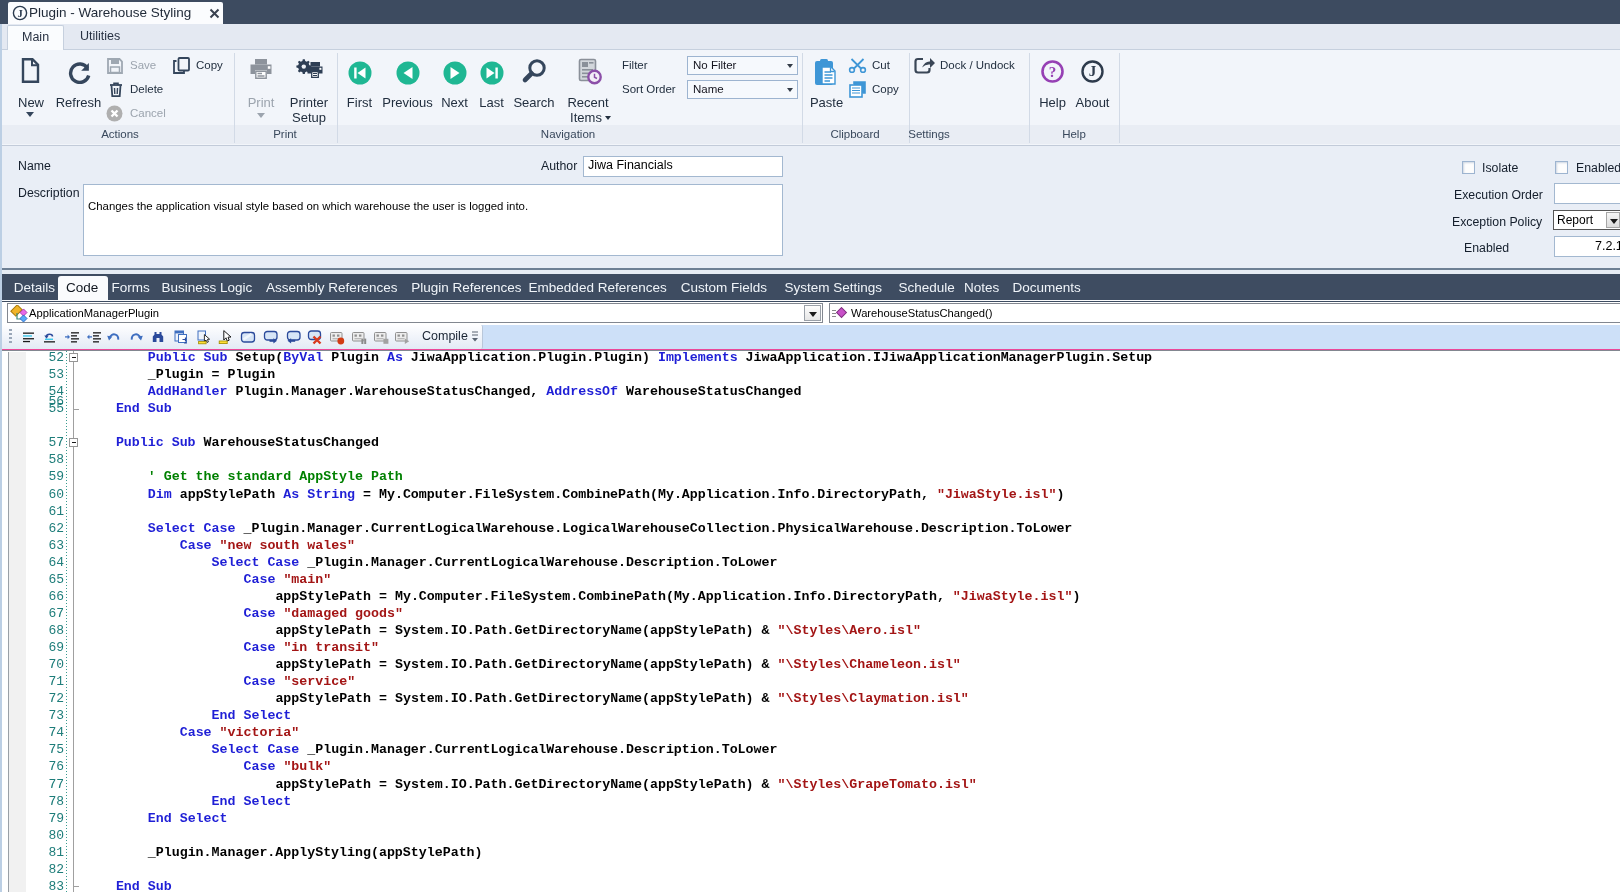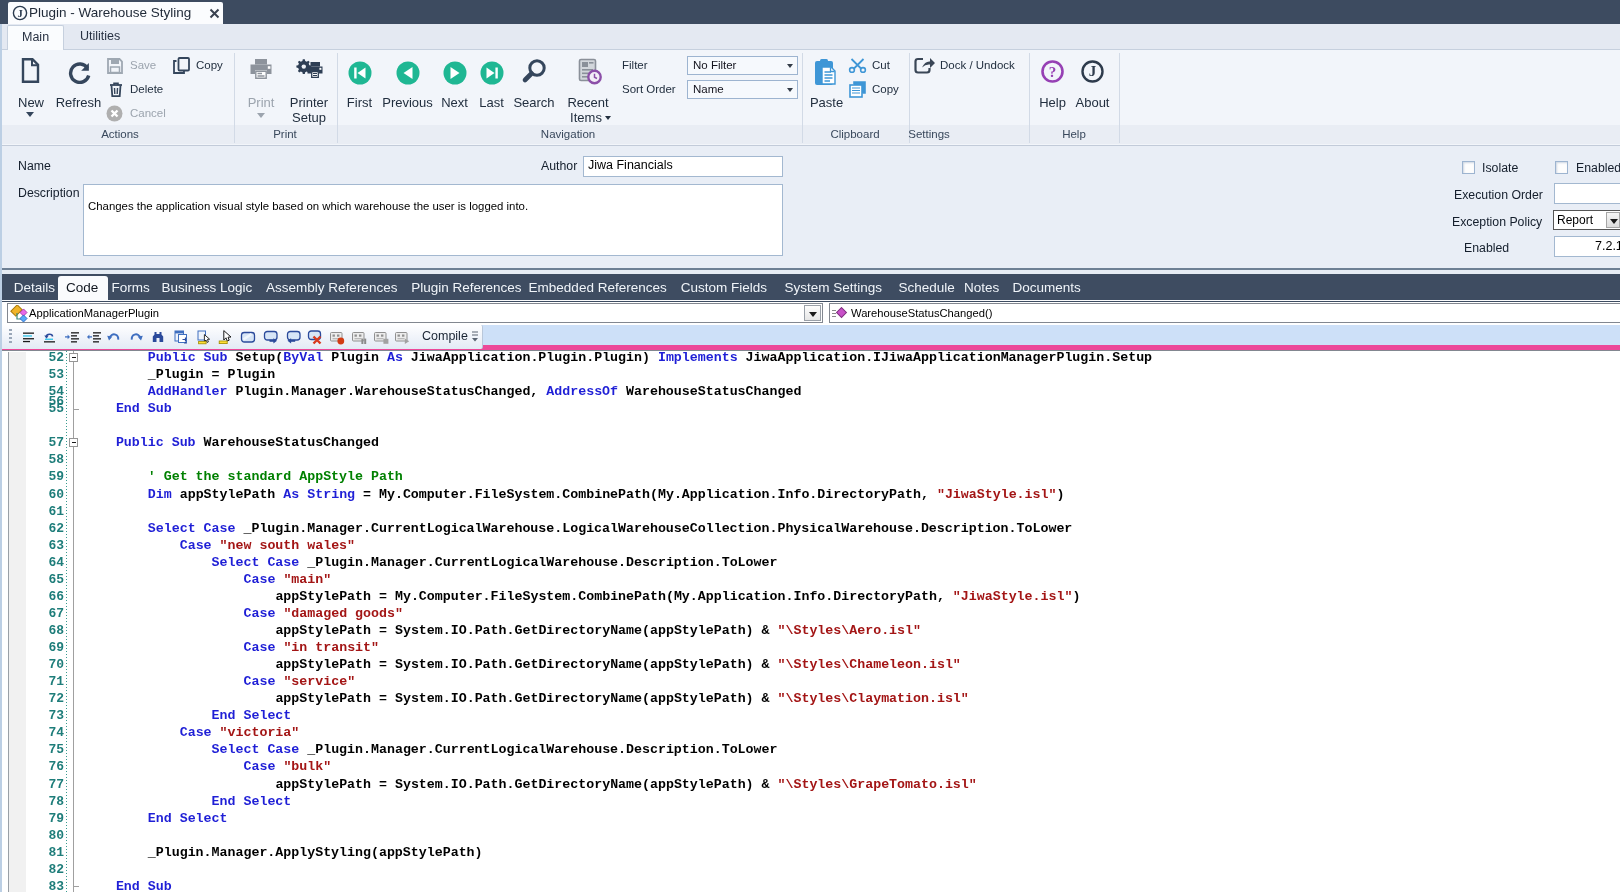--- a/index.html
+++ b/index.html
@@ -26,31 +26,31 @@
 #tabstrip {position:absolute;left:0;top:273.5px;width:1620px;height:40px;background:#3e4c61}
 .stab {position:absolute;top:6px;font-size:13.5px;color:#f0f4f9;white-space:nowrap}
 .stabsel {color:#10161f}
 .codetab {position:absolute;left:58px;top:2px;width:50px;height:25px;background:#fafbfd;border-radius:3px 3px 0 0}
 #comborow {position:absolute;left:0;top:301.5px;width:1620px;height:23.5px;background:#fff}
 #combo1 {position:absolute;left:7px;top:1.5px;width:816px;height:20px;background:#fff;border:1px solid #828790}
 #combo1 .t,#combo2 .t {position:absolute;left:21px;top:3px;font-size:11.2px;color:#000}
 #c1btn {position:absolute;right:1px;top:1px;width:17px;height:16px;background:linear-gradient(#fdfdfd,#e6e6e6);border:1px solid #9aa0a8}
 #c1btn div {position:absolute;left:4px;top:6px;width:0;height:0;border-left:4px solid transparent;border-right:4px solid transparent;border-top:5px solid #1a1a1a}
 #combo2 {position:absolute;left:829px;top:1.5px;width:791px;height:20px;background:#fff;border:1px solid #828790;border-right:none}
-#toolbar {position:absolute;left:0;top:325px;width:1620px;height:24.5px;background:#cde0f8;border-bottom:5px solid #ec4899}
+#toolbar {position:absolute;left:0;top:325px;width:1620px;height:24.5px;background:#cde0f8;border-bottom:1px solid #ec4899}
 #tbraised {position:absolute;left:0;top:0;width:483px;height:23.5px;background:linear-gradient(#fefeff,#e3eaf5);border-right:1px solid #b9c7da;border-radius:0 2px 2px 0}
 .tbi {position:absolute;top:4px}
 #grip {position:absolute;left:9px;top:4px;width:3px;height:16px;background-image:repeating-linear-gradient(#9aa7b8 0 2px,transparent 2px 4px)}
 #compile {position:absolute;left:422px;top:4px;font-size:12.5px;color:#1a2533}
 #editor {position:absolute;left:0;top:350px;width:1620px;height:542px;background:#fff;border-top:1px solid #828790}
 #gutter {position:absolute;left:8px;top:1px;width:18px;height:541px;background:#f1f1f1;border-left:1px solid #9aa0a6}
 #dotline {position:absolute;left:66px;top:0;width:1px;height:542px;background-image:repeating-linear-gradient(#3a9b8f 0 1px,transparent 1px 3px)}
 #leftedge {position:absolute;left:0;top:24px;width:2px;height:868px;background:#bccfe4}
 .gut,.cl {position:absolute;font-family:"Liberation Mono",monospace;font-weight:bold;font-size:13.29px;line-height:17.06px;white-space:pre}
-.gut {left:0;width:64px;text-align:right;color:#1e7d7a;font-weight:bold;font-size:13px}
+.gut {left:0;width:64px;text-align:right;color:#1e7d7a;font-weight:normal;font-size:13px}
 .cl {color:#000}
 .cl .k {color:#1F1FD6} .cl .s {color:#A31515} .cl .c {color:#008000}
 .fbox {position:absolute;left:69px;width:9px;height:9px;background:#fff;border:1px solid #969696}
 .fminus {position:absolute;left:1.5px;top:3px;width:4px;height:1px;background:#1a1a1a}
 .fline {position:absolute;left:73px;width:1px;background:#a0a0a0}
 .ftick {position:absolute;left:73px;width:6px;height:1px;background:#a0a0a0}
 </style></head><body>
 <div id="titlebar">
     <div id="wintab">
 <svg style="position:absolute;left:4px;top:3px" width="16" height="16" viewBox="0 0 16 16">

